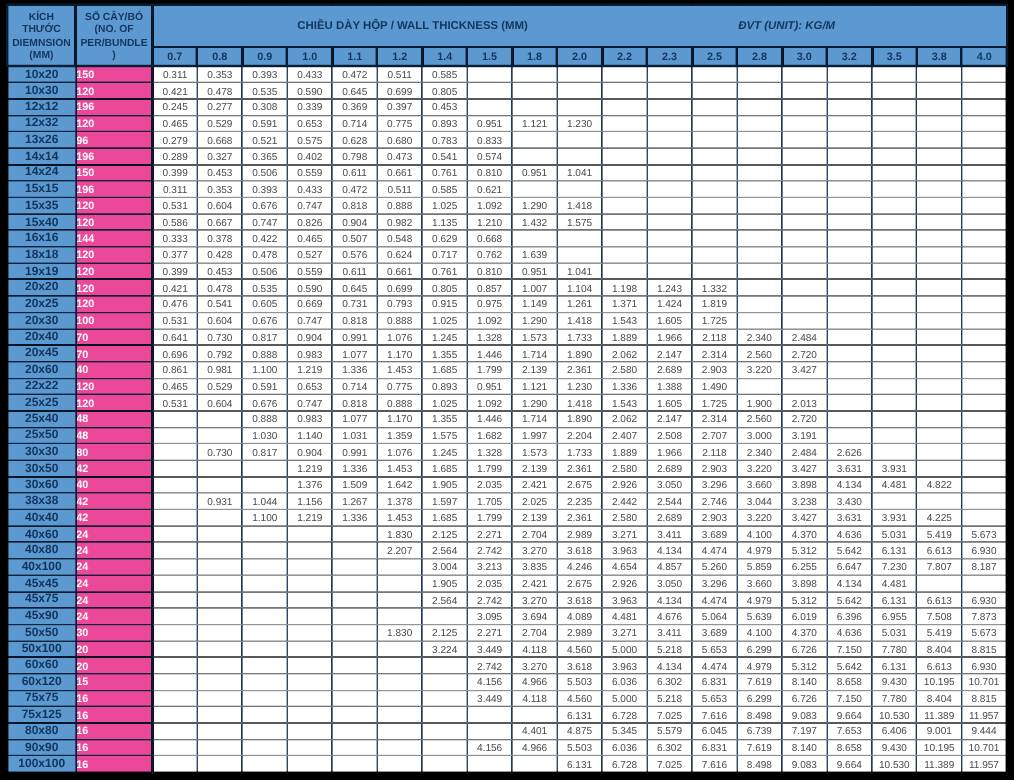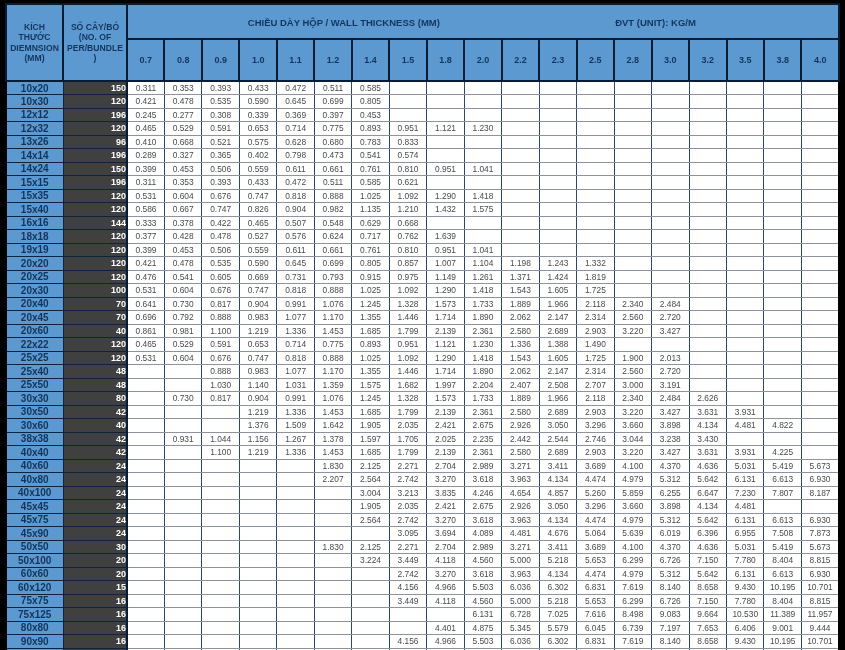--- a/index.html
+++ b/index.html
@@ -1,32 +1,32 @@
 <!DOCTYPE html>
 <html><head>
 <meta charset="utf-8">
 <style>
   html,body{margin:0;padding:0;background:#000;width:845px;height:650px;overflow:hidden;
     font-family:"Liberation Sans","DejaVu Sans",sans-serif;}
   .frame{position:absolute;top:3px;left:5px;width:835px;height:644px;}
   table{border-collapse:collapse;table-layout:fixed;width:835px;height:642px;background:#000;}
   th,td{padding:0;overflow:hidden;white-space:nowrap;}
   thead tr.band-row{height:35px;border-radius:13px;}
-  thead tr.num-row{height:42px;padding-left:32px;}
+  thead tr.num-row{height:16px;padding-left:32px;}
   tbody tr{height:13.5px;}
   th{background:#5b99d0;color:#14365e;}
   .corner,.bunhead{font-size:8.6px;font-weight:bold;line-height:1.18;text-align:center;
     border:2px solid #081c33;}
   .band{position:relative;border:2px solid #081c33;font-size:9.5px;font-weight:bold;}
   .band .t1{position:absolute;left:30.4%;top:50%;transform:translate(-50%,-50%);}
-  .band .t2{position:absolute;left:74.3%;top:50%;transform:translate(-50%,-50%);}
+  .band .t2{position:absolute;left:74.3%;top:50%;transform:translate(-50%,-50%);font-style:italic;}
   .th-thick{font-size:9px;font-weight:bold;text-align:center;border:2px solid #081c33;}
   td.dim{background:#5b99d0;color:#12345c;font-weight:bold;font-size:10px;text-align:center;
     border:1px solid #0d2440;}
-  td.bundle{background:#404040;color:#ffffff;font-weight:bold;font-size:9px;text-align:right;
+  td.bundle{background:#ec4899;color:#ffffff;font-weight:bold;font-size:9px;text-align:left;
     border:1px solid #0d2440;border-right:2px solid #081c33;}
   td.val{background:#fff;color:#4a4a4a;font-size:8.4px;font-weight:300;text-align:center;
     border-top:1px solid #8d949b;border-bottom:1px solid #8d949b;
     border-left:1px solid #2b4869;border-right:1px solid #2b4869;}
   table{border:2px solid #000;}
 </style>
 </head>
 <body>
 
 <div class="frame">
@@ -166,21 +166,21 @@
           <td class="val"></td>
           <td class="val"></td>
           <td class="val"></td>
           <td class="val"></td>
           <td class="val"></td>
           <td class="val"></td>
         </tr>
         <tr>
           <td class="dim">13x26</td>
           <td class="bundle">96</td>
-          <td class="val">0.410</td>
+          <td class="val">0.279</td>
           <td class="val">0.668</td>
           <td class="val">0.521</td>
           <td class="val">0.575</td>
           <td class="val">0.628</td>
           <td class="val">0.680</td>
           <td class="val">0.783</td>
           <td class="val">0.833</td>
           <td class="val"></td>
           <td class="val"></td>
           <td class="val"></td>

